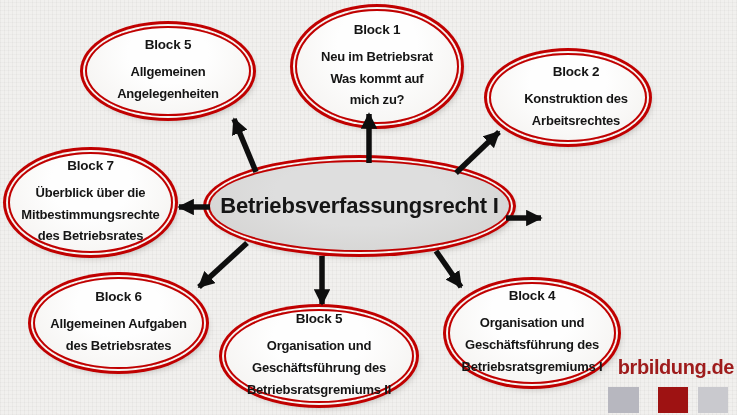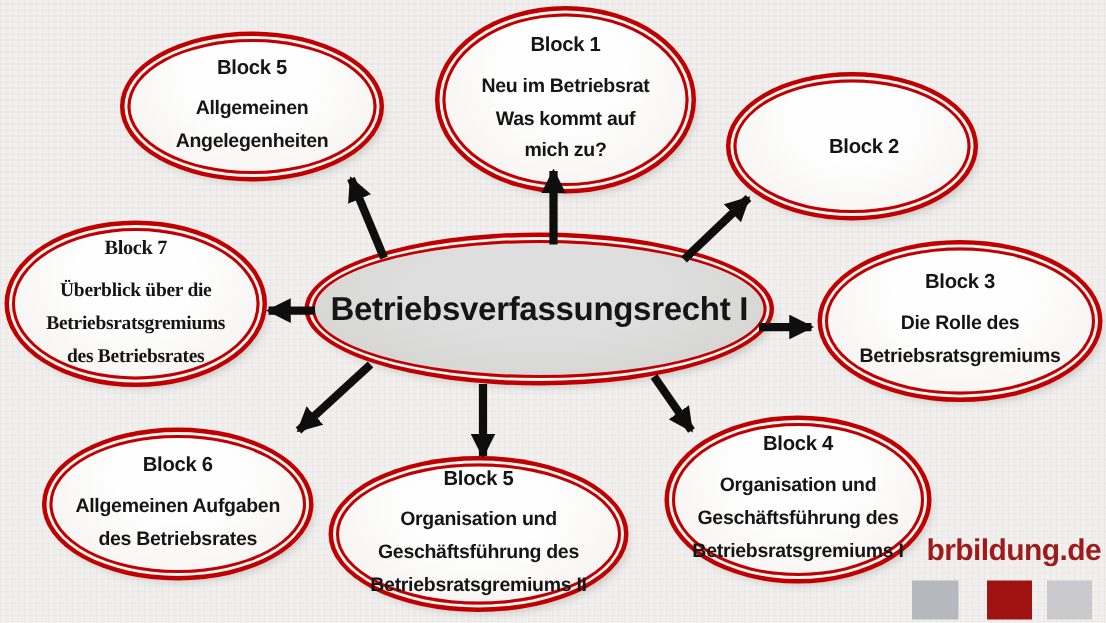--- a/index.html
+++ b/index.html
@@ -33,22 +33,22 @@
     background:radial-gradient(ellipse at 50% 35%, #dedede 40%, #d2d1cf 100%);
   }
   .center-title{font-size:22px;letter-spacing:-0.2px;}
   
   .n-center{left:208px;top:160px;width:303px;height:92px;}
   .n-b1{left:295px;top:9px;  width:164px;height:115px;}
   .n-b2{left:489px;top:53px; width:158px;height:89px;padding-left:16px;}
   .n-b3{left:550px;top:165px;width:180px;height:98px;}
   .n-b4{left:448px;top:282px;width:168px;height:102px;}
   .n-b5{left:224px;top:309px;width:190px;height:94px;}
-  .n-b6{left:33px; top:277px;width:171px;height:92px;margin-top:13px;}
-  .n-b7{left:8px;  top:152px;width:165px;height:101px;font-family:Liberation Serif, serif;}
+  .n-b6{left:33px; top:277px;width:171px;height:92px;}
+  .n-b7{left:8px;  top:152px;width:165px;height:101px;}
   .n-b8{left:85px; top:26px; width:166px;height:90px;}
   .arrows{position:absolute;left:0;top:0;width:737px;height:415px;pointer-events:none;}
   .arrows line{stroke:#0e0e0e;stroke-width:5.5;}
   .arrows .head{fill:#0e0e0e;}
   
   .logo{position:absolute;right:0;bottom:0;width:737px;height:0;}
   .logo-text{
     position:absolute;right:3px;top:-59px;
     font-size:20px;font-weight:bold;letter-spacing:-0.4px;
   }
@@ -67,25 +67,22 @@
   </div>
 
   <div class="node n-b1">
     <div class="node-title">Block 1</div>
     <div class="node-lines">Neu im Betriebsrat
 Was kommt auf
 mich zu?</div>
   </div>
   <div class="node n-b2">
     <div class="node-title">Block 2</div>
-  </div>
-  <div class="node n-b3">
-    <div class="node-title">Block 3</div>
-    <div class="node-lines">Die Rolle des
-Betriebsratsgremiums</div>
+    <div class="node-lines">Konstruktion des
+Arbeitsrechtes</div>
   </div>
   <div class="node n-b4">
     <div class="node-title">Block 4</div>
     <div class="node-lines">Organisation und
 Geschäftsführung des
 Betriebsratsgremiums I</div>
   </div>
   <div class="node n-b5">
     <div class="node-title">Block 5</div>
     <div class="node-lines">Organisation und
@@ -93,21 +90,21 @@
 Betriebsratsgremiums II</div>
   </div>
   <div class="node n-b6">
     <div class="node-title">Block 6</div>
     <div class="node-lines">Allgemeinen Aufgaben
 des Betriebsrates</div>
   </div>
   <div class="node n-b7">
     <div class="node-title">Block 7</div>
     <div class="node-lines">Überblick über die
-Betriebsratsgremiums
+Mitbestimmungsrechte
 des Betriebsrates</div>
   </div>
   <div class="node n-b8">
     <div class="node-title">Block 5</div>
     <div class="node-lines">Allgemeinen
 Angelegenheiten</div>
   </div>
 
   <svg class="arrows" width="737" height="415" viewBox="0 0 737 415" xmlns="http://www.w3.org/2000/svg">
     <defs>

